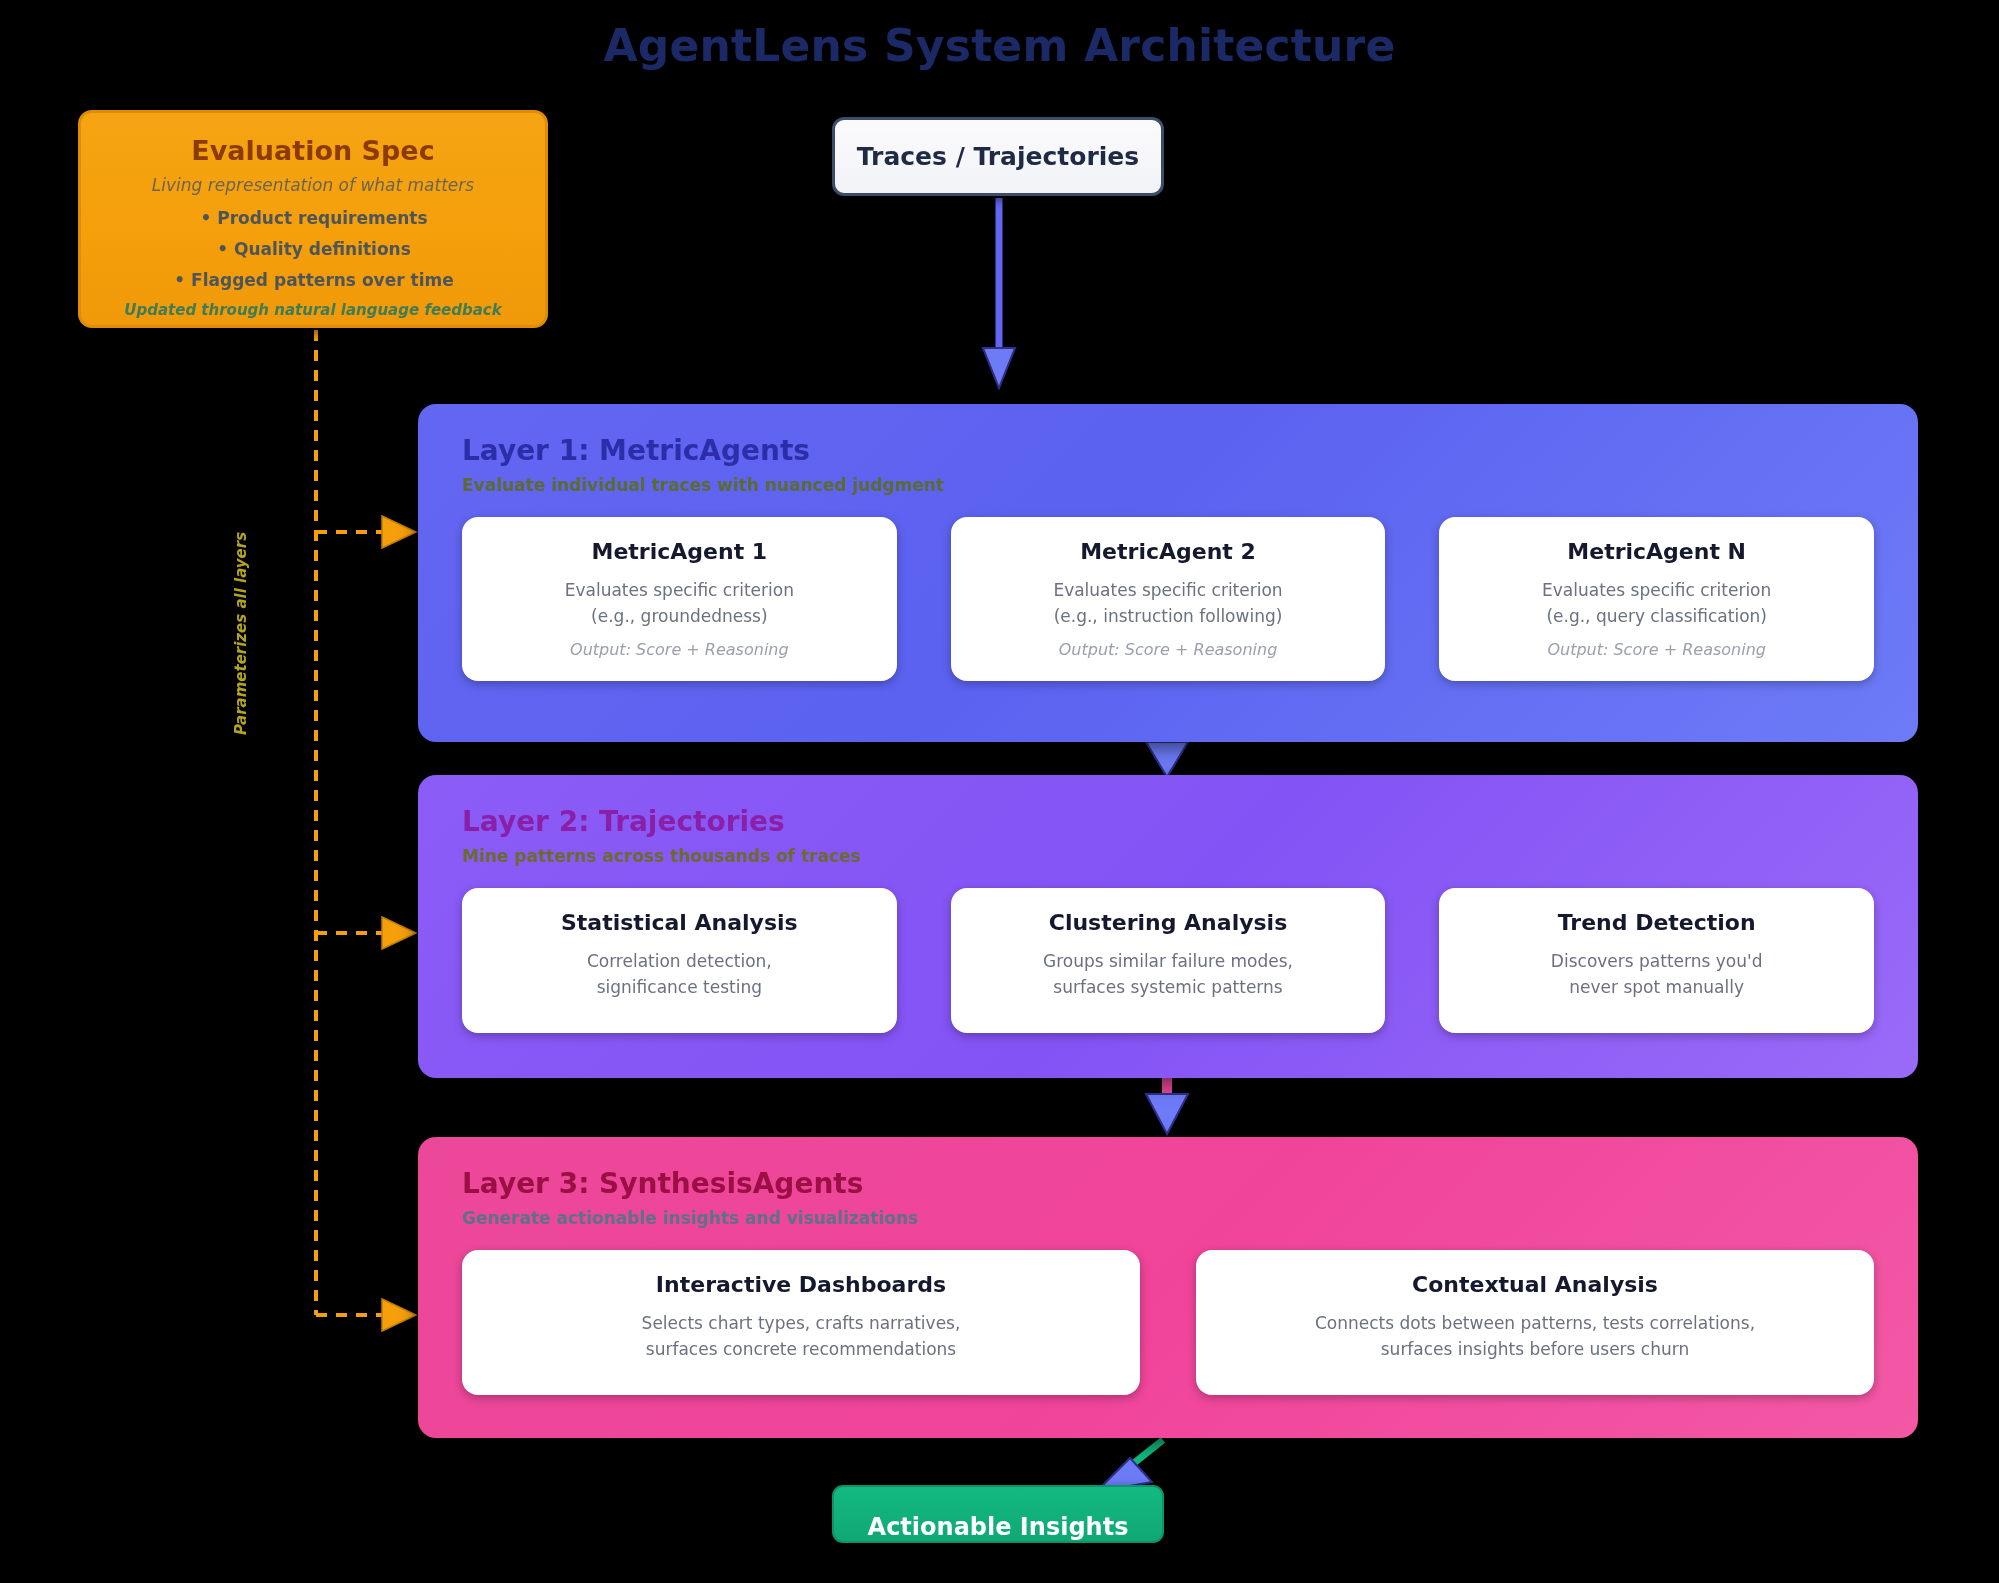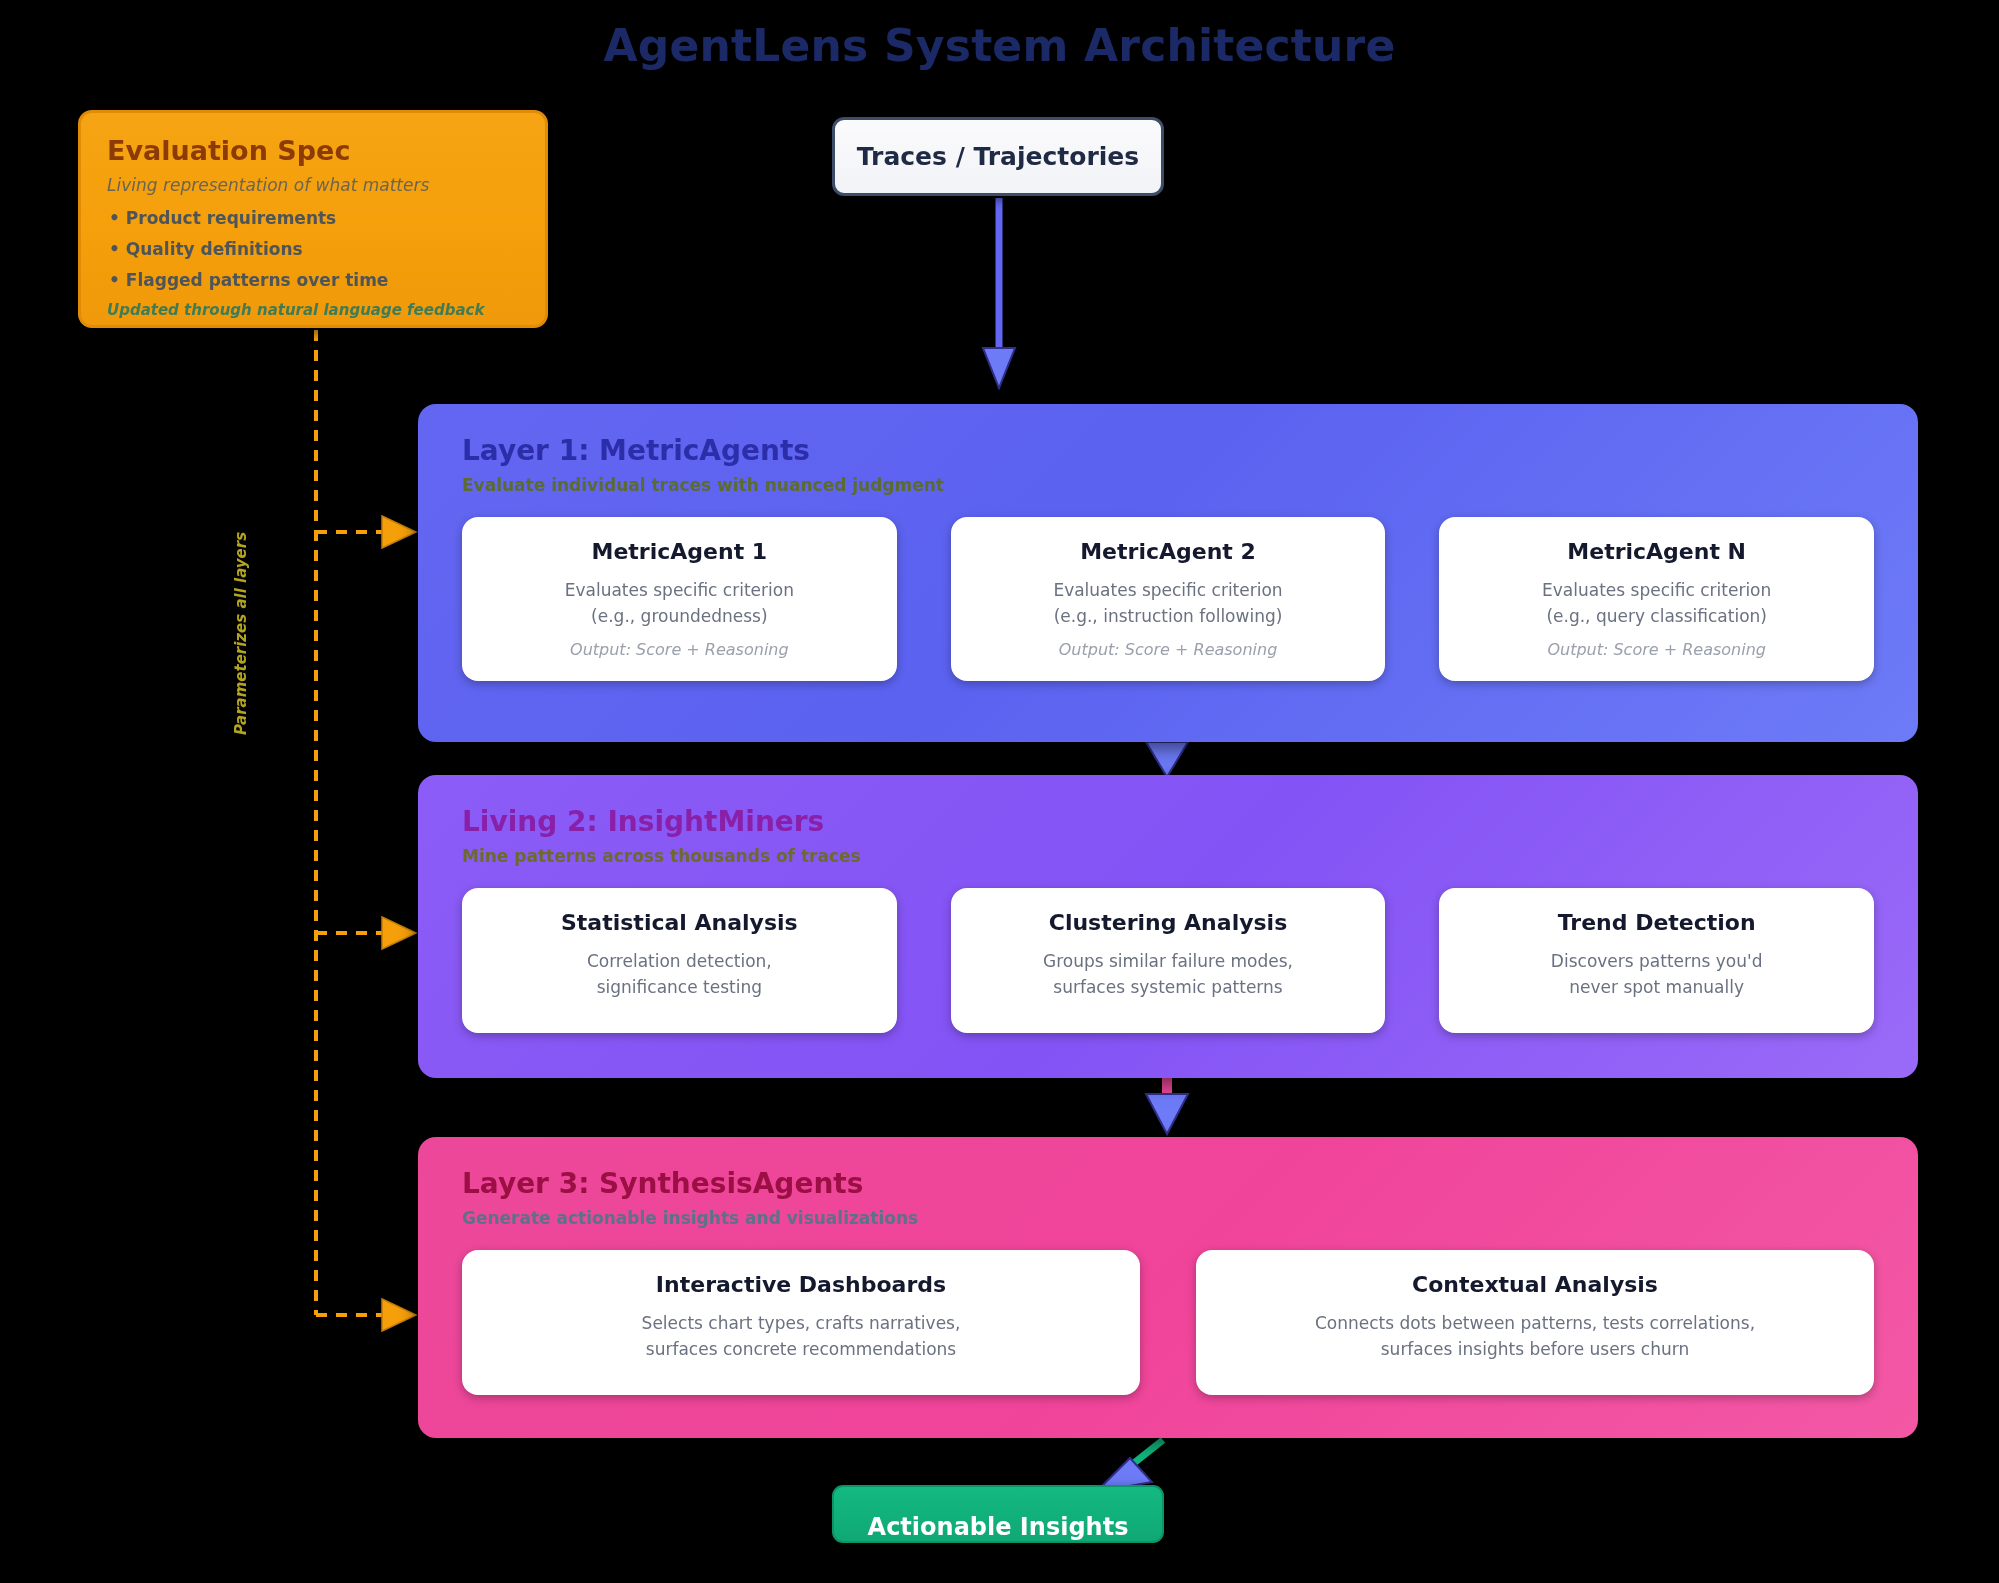--- a/index.html
+++ b/index.html
@@ -29,20 +29,21 @@
   
   .spec-box {
     position: absolute;
     left: 78px; top: 110px;
     width: 470px; height: 218px;
     background: linear-gradient(180deg,#f5a413 0%, #f59f0b 55%, #f0990a 100%);
     border: 3px solid #e08c06;
     border-radius: 14px;
     padding: 22px 26px 26px 26px;
     box-shadow: 0 4px 12px rgba(0,0,0,0.55);
+    text-align: center;
   }
   .spec-title {
     font-size: 27px; font-weight: bold;
     color: #8c3a06; margin-bottom: 9px;
   }
   .spec-sub {
     font-size: 17px; font-style: italic;
     color: #6b6450; margin-bottom: 13px;
   }
   .spec-list { list-style: none; }
@@ -250,21 +251,21 @@
       </div>
       <div class="card">
         <div class="card-title">MetricAgent N</div>
         <div class="card-desc">Evaluates specific criterion<br>(e.g., query classification)</div>
         <div class="card-out">Output: Score + Reasoning</div>
       </div>
     </div>
   </div>
 
   <div class="layer layer2">
-    <div class="layer-title">Living 2: InsightMiners</div>
+    <div class="layer-title">Layer 2: Trajectories</div>
     <div class="layer-sub">Mine patterns across thousands of traces</div>
     <div class="card-row">
       <div class="card">
         <div class="card-title">Statistical Analysis</div>
         <div class="card-desc">Correlation detection,<br>significance testing</div>
       </div>
       <div class="card">
         <div class="card-title">Clustering Analysis</div>
         <div class="card-desc">Groups similar failure modes,<br>surfaces systemic patterns</div>
       </div>

